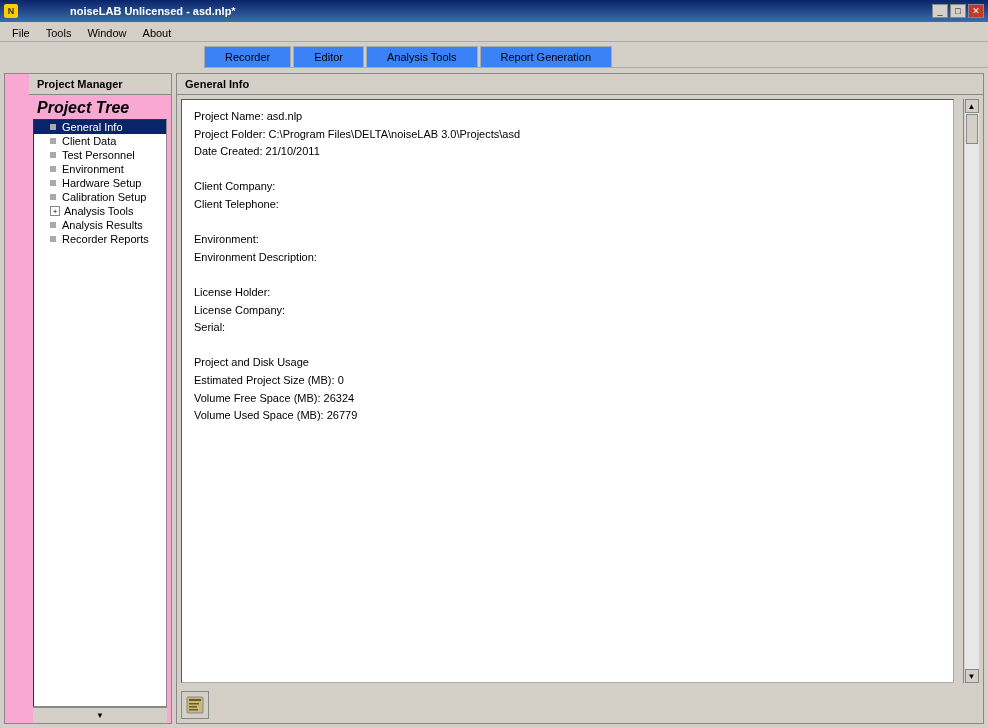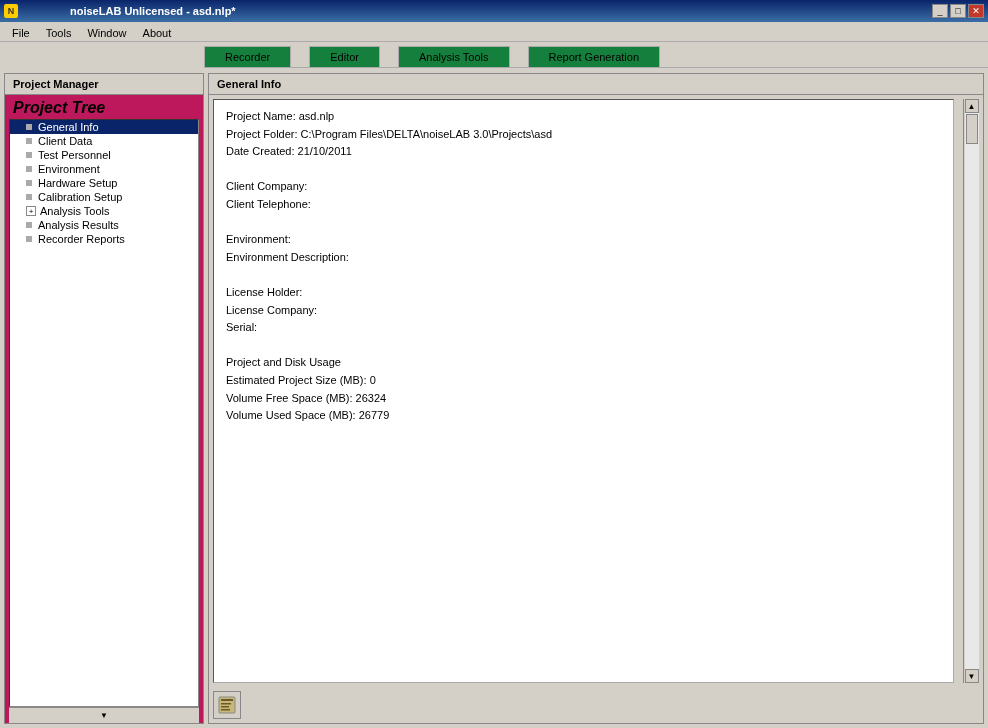--- a/index.html
+++ b/index.html
@@ -77,45 +77,46 @@
 
     
     #app {
       display: flex;
       flex-direction: column;
       height: calc(728px - 22px - 20px);
       background: #d4d0c8;
     }
     .tab {
       padding: 4px 20px;
-      background: #15803d;
+      background: #3b82f6;
       border: 1px solid #aaa;
       border-bottom: none;
       cursor: pointer;
       font-size: 11px;
-      margin-right: 18px;
+      margin-right: 2px;
       color: #000;
     }
 
     
     #content-area {
       display: flex;
       flex: 1;
       background: #d4d0c8;
       padding: 4px;
       gap: 4px;
     }
 
     
     #left-panel {
-      width: 200px;
-      display: flex;
-      flex-direction: column;
-      background: #be185d;
-      border: 1px solid #888;
+      width: 168px;
+      display: flex;
+      flex-direction: column;
+      background: #f9a8d4;
+      border: 1px solid #888;
+      padding-left: 24px;
     }
     #project-manager-header {
       background: #d4d0c8;
       border-bottom: 1px solid #888;
       padding: 4px 8px;
       font-weight: bold;
       font-size: 11px;
     }
     #project-tree-header {
       padding: 4px 8px 2px 8px;

